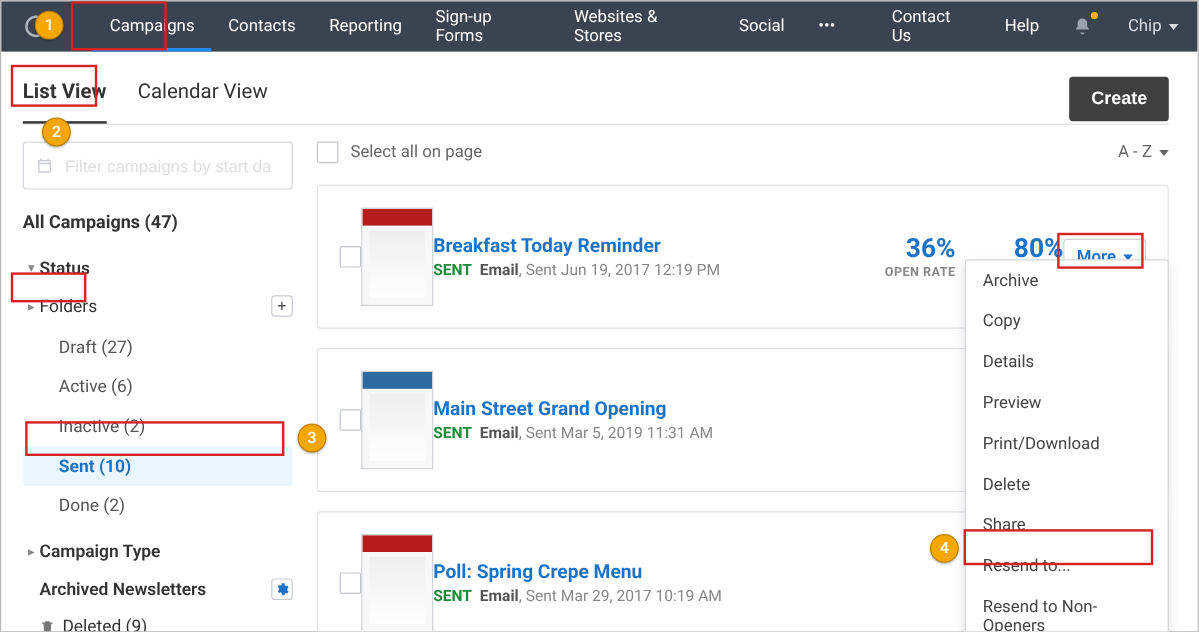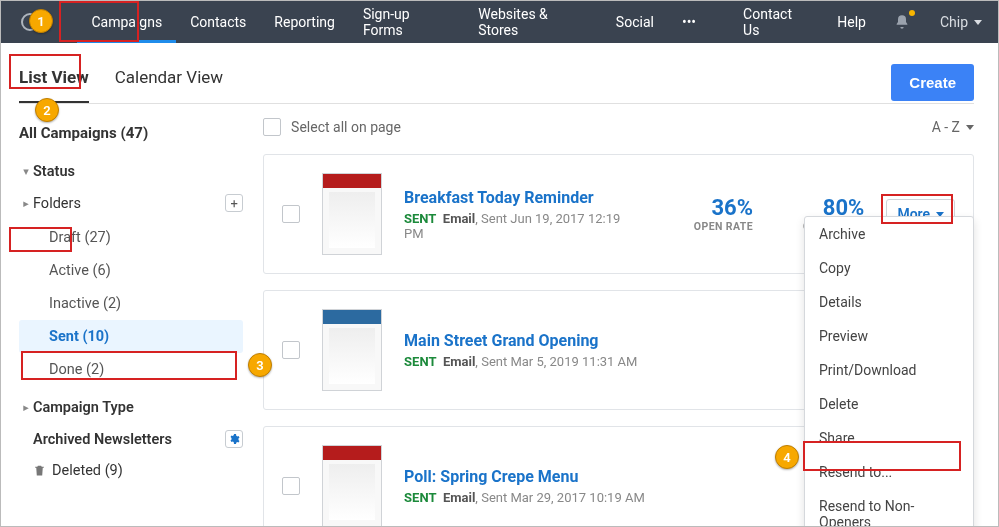--- a/index.html
+++ b/index.html
@@ -39,21 +39,21 @@
   .chip { display:flex; align-items:center; gap:6px; color:#d9dde2; padding:0 16px; }
 
   
   .subnav {
     display:flex; align-items:center; padding: 18px 24px 0 18px; border-bottom: none;
   }
   .viewtabs { display:flex; gap:26px; }
   .viewtab { font-size:17px; color:#333; padding:6px 0 14px 0; cursor:pointer; }
   .viewtab.active { border-bottom:2px solid #333; font-weight:700; }
   .create-btn {
-    margin-left:auto; background:#3b82f6; color:#fff; font-weight:700;
+    margin-left:auto; background:#404040; color:#fff; font-weight:700;
     border:none; border-radius:3px; padding:10px 18px; font-size:15px; cursor:pointer;
   }
   .thin-rule { height:1px; background:#e0e0e0; margin:0 24px 0 18px; }
 
   
   .body-area { display:flex; padding: 14px 24px 0 18px; gap: 20px; align-items:flex-start; }
 
   
   .sidebar { width:225px; font-size:14.5px; color:#333; }
   .filter-box {
@@ -84,21 +84,21 @@
   }
   .sel-all { display:flex; align-items:center; gap:10px; color:#666; font-size:14px; }
   .sort { margin-left:auto; display:flex; align-items:center; gap:6px; color:#666; font-size:14px; cursor:pointer; }
   .search-wrap { display:flex; align-items:center; border:1px solid #d5d8dc; border-radius:3px; height:38px; overflow:hidden; }
   .search-wrap .sfield { display:flex; align-items:center; gap:8px; padding:0 10px; width:195px; }
   .search-wrap input { border:none; outline:none; font-size:14px; width:100%; }
   .search-wrap input::placeholder { color:#ccc; }
   .search-wrap .filter-all { border-left:1px solid #e1e4e8; background:#f5f6f8; height:100%; display:flex; align-items:center; padding:0 12px; gap:8px; color:#999; cursor:pointer; }
 
   .card {
-    border:1px solid #e1e4e8; border-radius:3px; padding:18px 18px; display:flex; align-items:center; gap:22px;
+    border:1px solid #e1e4e8; border-radius:3px; padding:18px 18px; display:flex; align-items:center; 
     margin-bottom:16px; background:#fff;
   }
   .thumb { width:60px; height:82px; border:1px solid #d0d3d7; background:#f8f8f8; flex:0 0 auto; position:relative; overflow:hidden; }
   .thumb .bar { position:absolute; left:0; right:0; top:0; height:14px; background:#b51c1c; }
   .thumb .body { position:absolute; left:6px; right:6px; top:18px; bottom:6px; background:linear-gradient(#eee,#fff); }
   .thumb.blue .bar { background:#2c6aa0; }
   .campaign-info { flex:1 1 auto; min-width:0; }
   .campaign-title { color:#1a73c9; font-weight:700; font-size:16px; margin-bottom:4px; }
   .campaign-sub { font-size:13px; color:#888; }
   .campaign-sub .sent-label { color:#1c8a3b; font-weight:700; }
@@ -168,20 +168,26 @@
     <div class="viewtab active">List View</div>
     <div class="viewtab">Calendar View</div>
   </div>
   <button class="create-btn">Create</button>
 </div>
 <div class="thin-rule"></div>
 
 <div class="body-area">
 
   <div class="sidebar">
+    <div class="filter-box">
+      <svg width="16" height="16" viewBox="0 0 24 24" fill="#c9ccd0">
+          <path d="M19 4h-1V2h-2v2H8V2H6v2H5a2 2 0 0 0-2 2v14a2 2 0 0 0 2 2h14a2 2 0 0 0 2-2V6a2 2 0 0 0-2-2zm0 16H5V10h14zm0-12H5V6h14z"></path>
+        </svg>
+      <input placeholder="Filter campaigns by start da" style="">
+    </div>
     <div class="side-head">All Campaigns (47)</div>
 
     <div class="side-row">
       <span class="caret caret-open"></span>
       <span class="label" style="font-weight:600">Status</span>
     </div>
 
     <div class="side-row">
       <span class="caret caret-right"></span>
       <span class="label">Folders</span>

